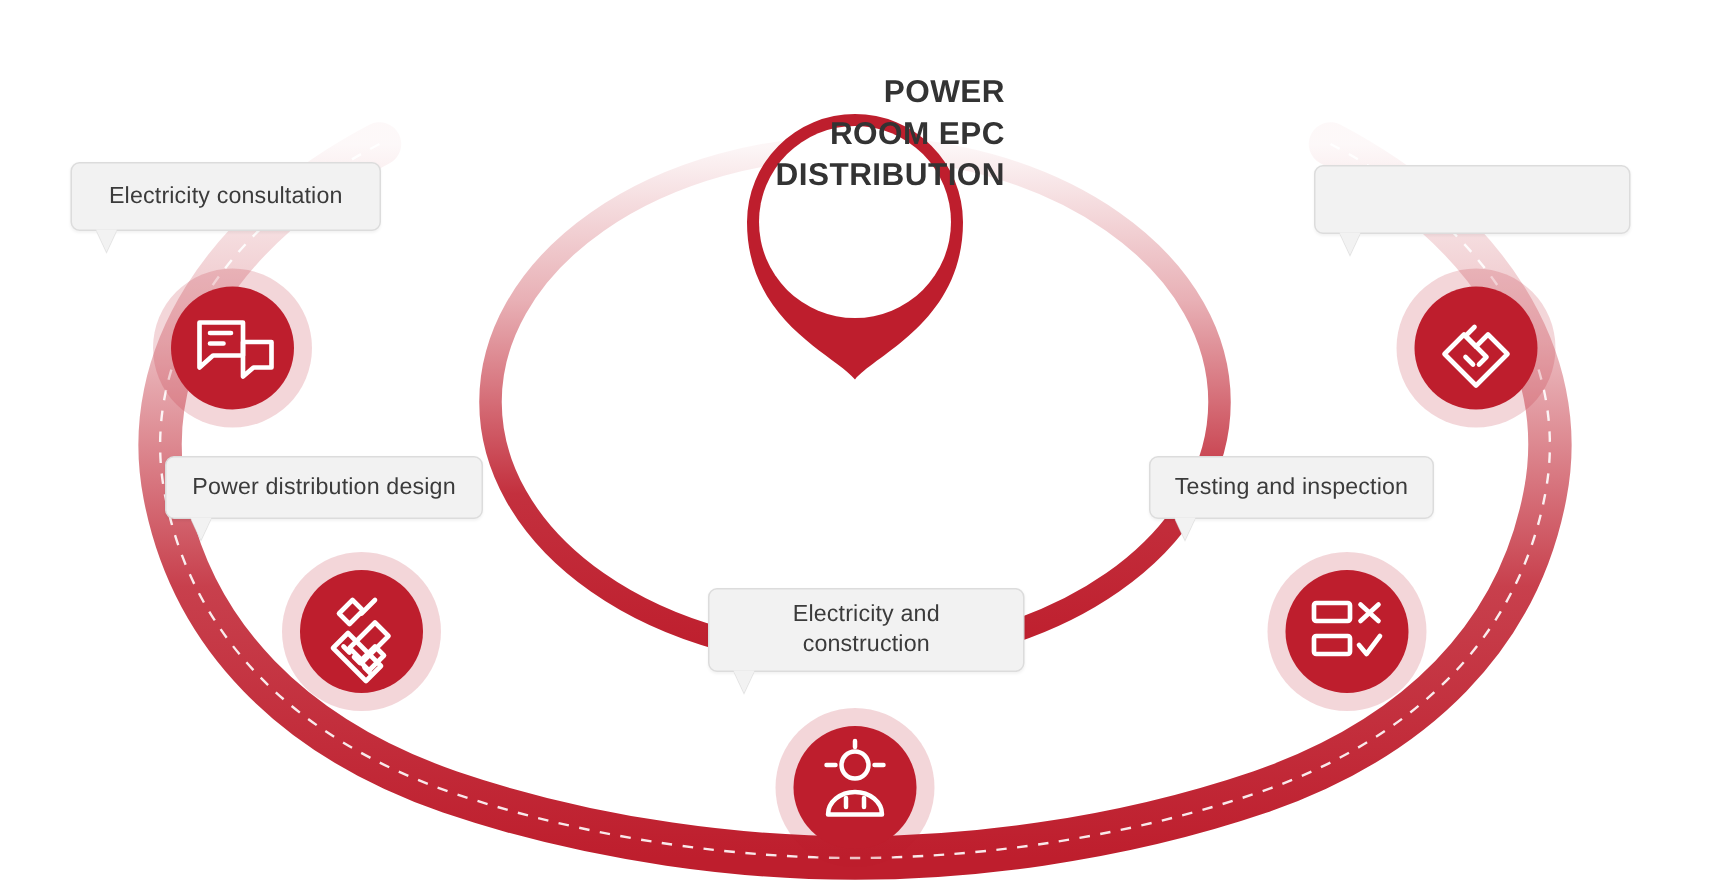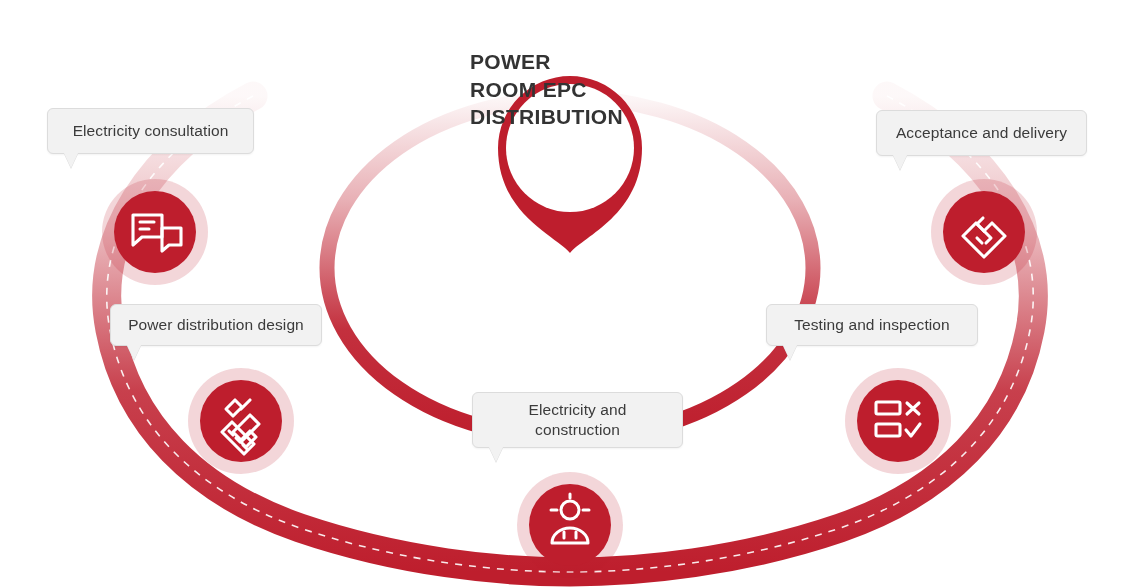--- a/index.html
+++ b/index.html
@@ -15,21 +15,21 @@
            letter-spacing:.1px;white-space:nowrap;
            box-shadow:0 1px 2px rgba(0,0,0,.05);text-align:center;}
   .callout.two{white-space:normal;text-align:center;}
   .callout .tail{position:absolute;left:16px;top:100%;width:0;height:0;
                  border-left:7px solid transparent;
                  border-right:7px solid transparent;
                  border-top:15px solid #f2f2f2;
                  filter:drop-shadow(0 1px 0 #dcdcdc);}
 
   .pintext{position:absolute;left:470px;top:48px;width:200px;
-           text-align:left;color:#333333;font-weight:bold;
+           text-align:right;color:#333333;font-weight:bold;
            font-size:21px;line-height:1.32;letter-spacing:.3px;}
 </style>
 </head>
 <body>
 
 <div id="stage">
 
   <svg id="art" viewBox="0 0 1139 587">
     <defs>
 
@@ -152,23 +152,22 @@
   </div>
 
   <div class="callout two" style="left:472px;top:392px;width:211px;height:56px;">
     <span>
       <span>Electricity and</span><br>
       <span>construction</span>
     </span>
     <span class="tail"></span>
   </div>
 
-  <div class="callout" style="left:766px;top:304px;width:212px;height:42px;">
+  <div class="callout" style="left:766px;top:304px;width:190px;height:42px;">
     <span>Testing and inspection</span>
     <span class="tail"></span>
   </div>
 
   <div class="callout" style="left:876px;top:110px;width:211px;height:46px;">
-    <span>Acceptance and delivery</span>
     <span class="tail"></span>
   </div>
 
 </div>
 
 </body></html>

